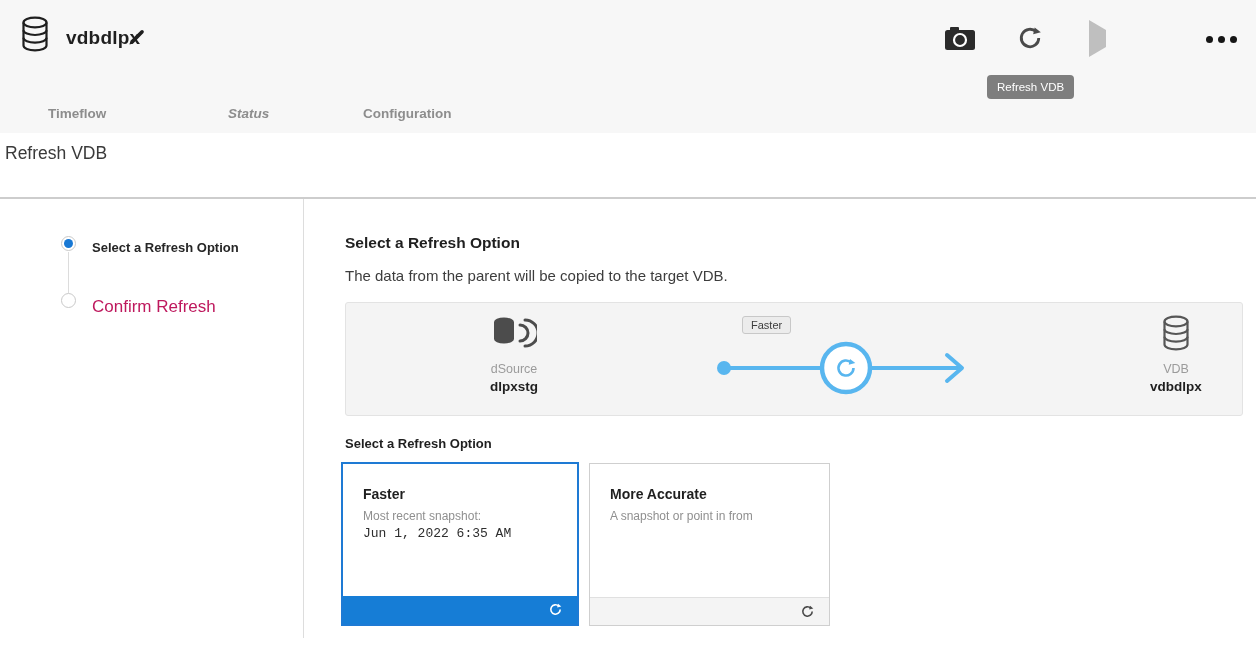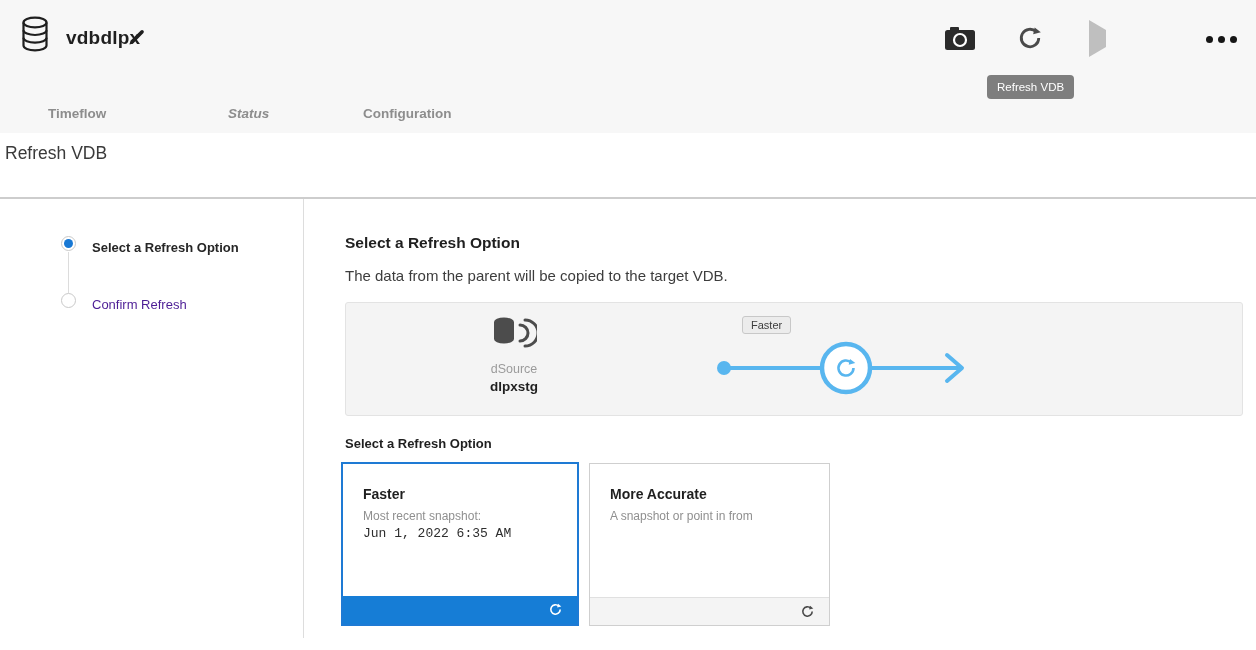--- a/index.html
+++ b/index.html
@@ -20,21 +20,21 @@
   
   .page-title { position:absolute; left:5px; top:143px; font-size:17.5px; color:#3a3a3a; }
   .h-divider { position:absolute; left:0; top:197px; width:1256px; height:2px; background:#cdcdcd; }
   .v-divider { position:absolute; left:303px; top:199px; width:1px; height:439px; background:#dddddd; }
 
   
   .step-circle { position:absolute; width:15px; height:15px; border:1px solid #c9c9c9; border-radius:50%; background:#fff; display:flex; align-items:center; justify-content:center; }
   .step-circle.active .dot { width:9px; height:9px; border-radius:50%; background:#1878d4; }
   .step-connector { position:absolute; left:68px; top:252px; width:1px; height:41px; background:#dcdcdc; }
   .step-label-1 { position:absolute; left:92px; top:240px; font-size:13px; font-weight:bold; color:#262626; }
-  .step-label-2 { position:absolute; left:92px; top:297px; font-size:13px; color:#4c1d95;text-align:right; }
+  .step-label-2 { position:absolute; left:92px; top:297px; font-size:17px; color:#be185d;text-align:right; }
 
   
   .main-heading { position:absolute; left:345px; top:234px; font-size:15.5px; font-weight:bold; color:#1f1f1f; }
   .main-desc { position:absolute; left:345px; top:267px; font-size:15px; color:#3d3d3d; }
 
   .panel { position:absolute; left:345px; top:302px; width:898px; height:114px; background:#f4f4f4; border:1px solid #e3e3e3; border-radius:3px; }
   .node { position:absolute; top:12px; width:130px; text-align:center; }
   .node .type { font-size:12.5px; color:#9b9b9b; margin-top:7px; }
   .node .name { font-size:13.5px; font-weight:bold; color:#1f1f1f; margin-top:3px; }
   .node-src { left:103px; }
@@ -151,20 +151,32 @@
       <polyline points="231,19 246,32 231,45" fill="none" stroke="#58b6ef" stroke-width="4" stroke-linecap="round" stroke-linejoin="round"></polyline>
       <circle cx="8" cy="32" r="7" fill="#58b6ef"></circle>
       <circle cx="130" cy="32" r="24" fill="#ffffff" stroke="#58b6ef" stroke-width="4.5"></circle>
       <g transform="translate(118,20)">
         <path d="M19.5 12a7.5 7.5 0 1 1-2.2-5.3" fill="none" stroke="#58b6ef" stroke-width="2.6"></path>
         <path d="M16 2.9l5.3 4.2-6.6 1.6z" fill="#58b6ef"></path>
       </g>
     </svg>
   </span>
 
+  <div class="node node-tgt">
+    <span>
+      <svg width="30" height="36" viewBox="0 0 30 36" fill="none" stroke="#565656" stroke-width="2.2">
+        <ellipse cx="15" cy="6.5" rx="11.5" ry="4.8"></ellipse>
+        <path d="M3.5 6.5 V29.5 a11.5 4.8 0 0 0 23 0 V6.5"></path>
+        <path d="M3.5 14.2 a11.5 4.8 0 0 0 23 0"></path>
+        <path d="M3.5 21.8 a11.5 4.8 0 0 0 23 0"></path>
+      </svg>
+    </span>
+    <div class="type">VDB</div>
+    <div class="name">vdbdlpx</div>
+  </div>
 </div>
 
 <div class="options-label">Select a Refresh Option</div>
 
 <div class="card card-1">
   <div class="c-title">Faster</div>
   <div class="c-line1">Most recent snapshot:</div>
   <div class="c-line2">Jun 1, 2022 6:35 AM</div>
   <div class="card-footer">
     <svg width="15" height="15" viewBox="0 0 24 24">

